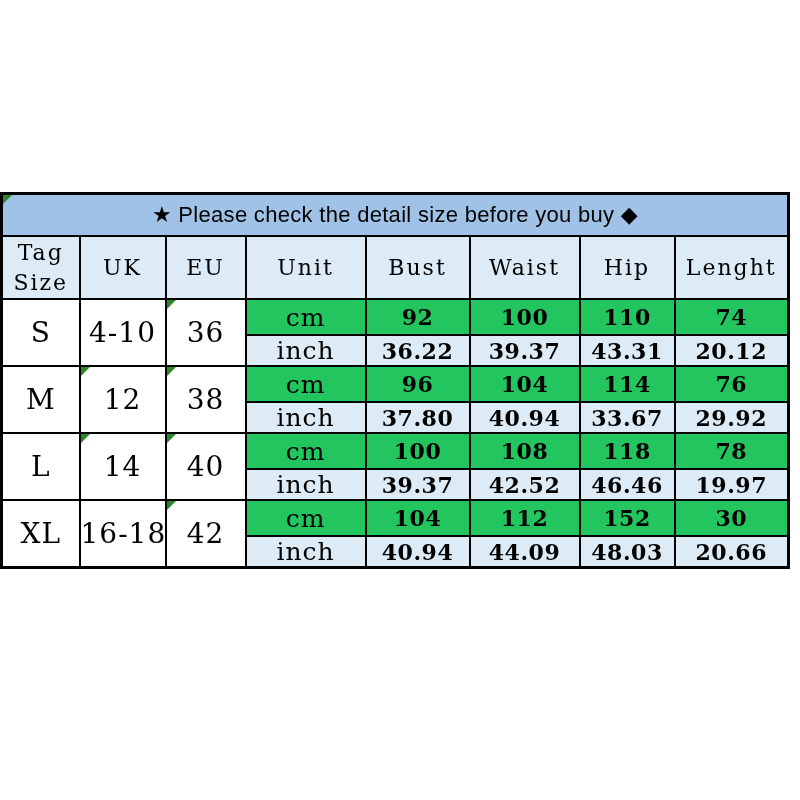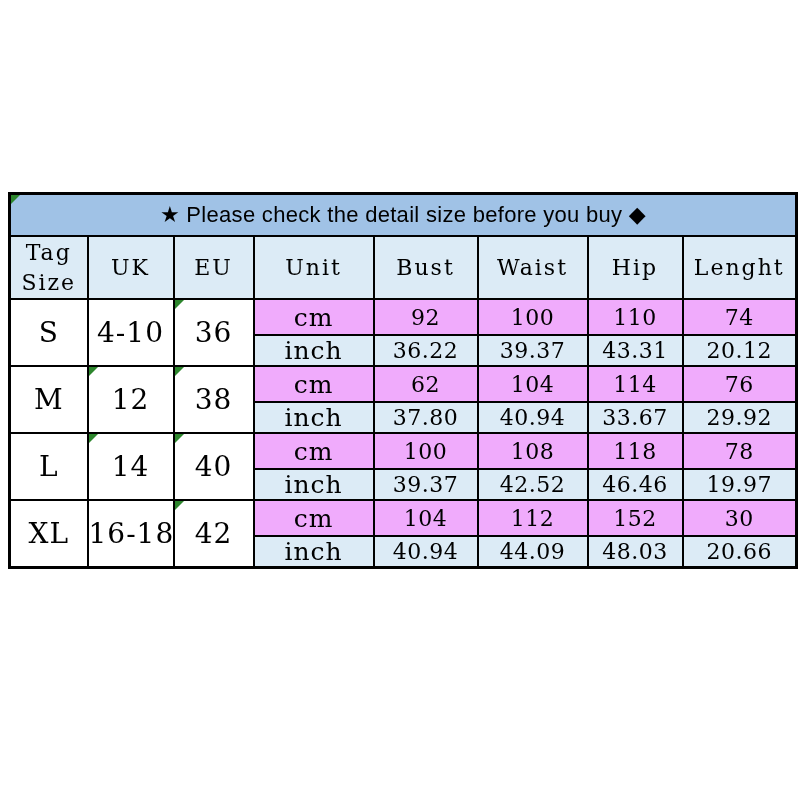--- a/index.html
+++ b/index.html
@@ -2,21 +2,21 @@
 <html style="--banner-bg: #a0c2e6; --light-cell-bg: #dcebf6; --border: #000000; --flag-green: #2d862d; --text: #000000; --page-bg: #ffffff;"><head>
 <meta charset="utf-8">
 <style>
   html,body{margin:0;padding:0;}
   body{
     width:800px;height:800px;background:#ffffff;position:relative;
     font-family:"DejaVu Serif", "Liberation Serif", serif;
     color:#000;
   }
   .size-table{
-    position:absolute;left:8px;top:192px;width:787px;
+    position:absolute;left:0;top:192px;width:787px;
     border-collapse:collapse;table-layout:fixed;
     border:3px solid var(--border, #000);
   }
   .size-table td{
     border:2px solid var(--border, #000);
     text-align:center;vertical-align:middle;
     padding:0;position:relative;overflow:hidden;
   }
   .banner-cell{
     background:var(--banner-bg, #a0c2e6);
@@ -25,24 +25,24 @@
   }
   .header-row td{
     background:var(--light-cell-bg, #dcebf6);
     font-size:22px;height:61px;letter-spacing:2px;line-height:1.35;
   }
   .size-cell{
     background:#ffffff;font-size:28px;white-space:nowrap;letter-spacing:1px;
   }
   .cm-row{height:36px;}
   .inch-row{height:25px;}
-  .cm-row .unit-cell,.cm-row .data-cell{background:#f0abfc;}
+  .cm-row .unit-cell,.cm-row .data-cell{background:#22c55e;}
   .inch-row .unit-cell,.inch-row .data-cell{background:var(--light-cell-bg, #dcebf6);}
   .unit-cell{font-size:25px;letter-spacing:1px;}
-  .data-cell{font-size:22px;letter-spacing:0.5px;}
+  .data-cell{font-size:22px;letter-spacing:0.5px;font-weight:bold;}
   .flag{
     position:absolute;top:0;left:0;width:0;height:0;
     border-top:9px solid var(--flag-green, #2d862d);
     border-right:9px solid transparent;
   }
 </style>
 </head>
 <body style="background: rgb(255, 255, 255);">
 
 <table class="size-table">
@@ -90,21 +90,21 @@
         <td class="data-cell">36.22</td>
         <td class="data-cell">39.37</td>
         <td class="data-cell">43.31</td>
         <td class="data-cell">20.12</td>
       </tr>
       <tr class="cm-row">
         <td rowspan="2" class="size-cell"><span>M</span></td>
         <td rowspan="2" class="size-cell"><span>12</span><span class="flag"></span></td>
         <td rowspan="2" class="size-cell"><span>38</span><span class="flag"></span></td>
         <td class="unit-cell">cm</td>
-        <td class="data-cell">62</td>
+        <td class="data-cell">96</td>
         <td class="data-cell">104</td>
         <td class="data-cell">114</td>
         <td class="data-cell">76</td>
       </tr>
       <tr class="inch-row">
         <td class="unit-cell">inch</td>
         <td class="data-cell">37.80</td>
         <td class="data-cell">40.94</td>
         <td class="data-cell">33.67</td>
         <td class="data-cell">29.92</td>

